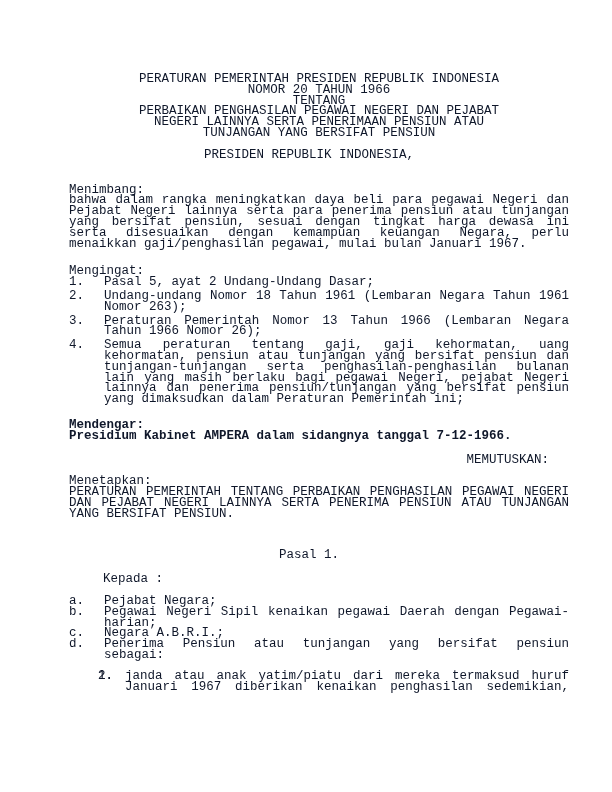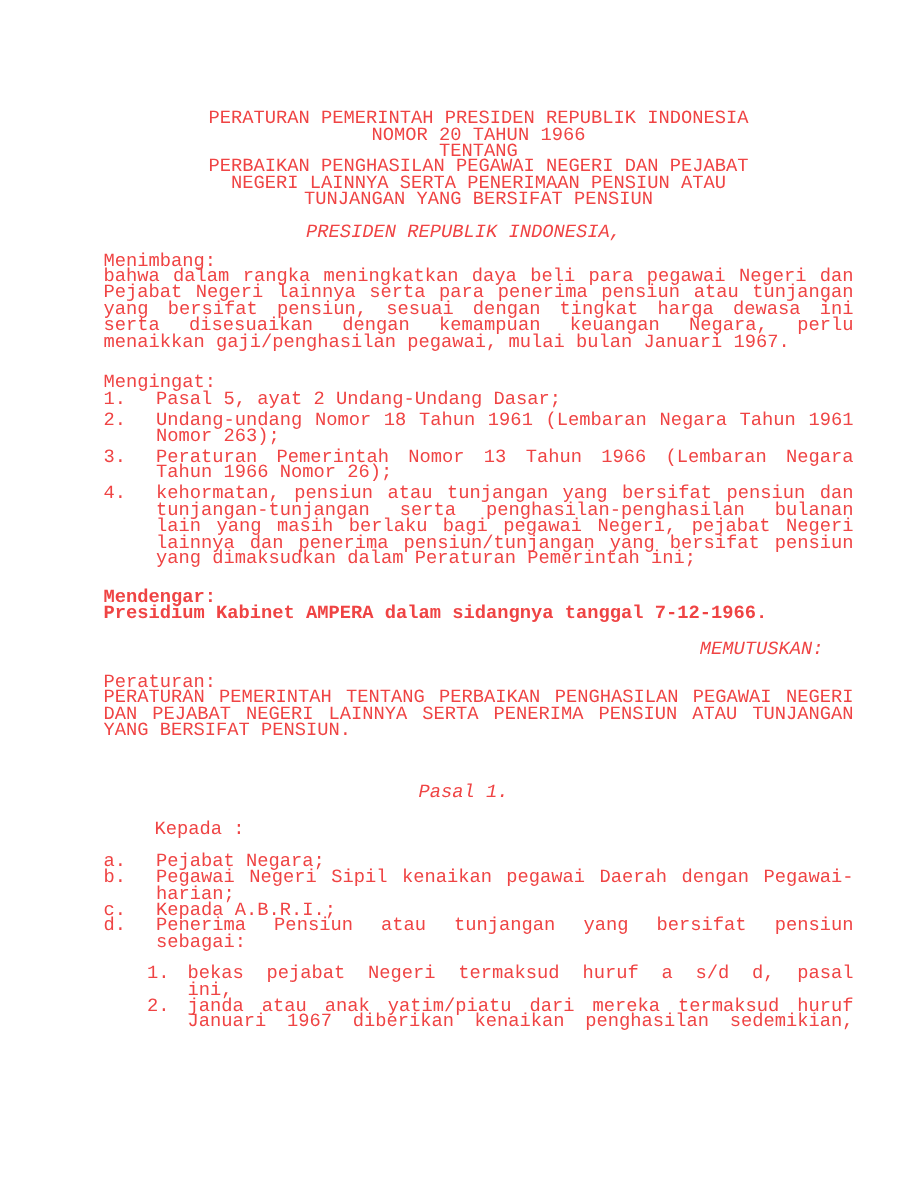--- a/index.html
+++ b/index.html
@@ -5,41 +5,41 @@
   html,body { margin:0; padding:0; background:#ffffff; }
   .page {
     position: relative;
     width: 612px;
     height: 792px;
     background: #ffffff;
     overflow: hidden;
     font-family: "Liberation Mono", "DejaVu Sans Mono", monospace;
     font-size: 12.5px;
     line-height: 10.8px;
-    color: #ef4444;
+    color: #0f172a;
   }
   .doc {
     position: absolute;
     left: 69px;
     top: 74px;
     width: 500px;
   }
   .ln { min-height: 10.8px; white-space: nowrap; }
   .j  { white-space: normal; text-align: justify; text-align-last: justify; }
   .center { text-align: center; }
   .center .ln { white-space: normal; }
-  .center-tight { padding-right: 20px; font-style: italic; }
+  .center-tight { padding-right: 20px; }
   .item { position: relative; }
   .mk { position: absolute; left: 0; top: 0; }
   .itx { margin-left: 35px; }
   .sub .mk { left: 29px; }
   .sub .itx { margin-left: 56px; }
   .indent { padding-left: 34px; }
   .mt-presiden   { margin-top: 11px; }
-  .mt-menimbang  { margin-top: 8px; }
+  .mt-menimbang  { margin-top: 24px; }
   .mt-mengingat  { margin-top: 17px; }
   .sec-mengingat .item + .item { margin-top: 3px; }
   .mt-mendengar  { margin-top: 15px; font-weight: bold; }
   .mt-memutuskan { margin-top: 13px; text-align: right; }
   .mt-menetapkan { margin-top: 11px; }
   .mt-pasal      { margin-top: 30px; }
   .mt-kepada     { margin-top: 14px; }
   .mt-abcd       { margin-top: 11px; }
   .mt-sub        { margin-top: 10px; }
 </style>
@@ -92,20 +92,21 @@
           <div class="item">
             <span class="mk">3.</span>
             <div class="itx">
               <div class="ln j">Peraturan Pemerintah Nomor 13 Tahun 1966 (Lembaran Negara</div>
               <div class="ln">Tahun 1966 Nomor 26);</div>
             </div>
           </div>
           <div class="item">
             <span class="mk">4.</span>
             <div class="itx">
+              <div class="ln j">Semua peraturan tentang gaji, gaji kehormatan, uang</div>
               <div class="ln j">kehormatan, pensiun atau tunjangan yang bersifat pensiun dan</div>
               <div class="ln j">tunjangan-tunjangan serta penghasilan-penghasilan bulanan</div>
               <div class="ln j">lain yang masih berlaku bagi pegawai Negeri, pejabat Negeri</div>
               <div class="ln j">lainnya dan penerima pensiun/tunjangan yang bersifat pensiun</div>
               <div class="ln">yang dimaksudkan dalam Peraturan Pemerintah ini;</div>
             </div>
           </div>
         </div>
     </div>
 
@@ -114,21 +115,21 @@
       <div>
           <div class="ln">Presidium Kabinet AMPERA dalam sidangnya tanggal 7-12-1966.</div>
         </div>
     </div>
 
     <div class="center center-tight mt-memutuskan">
       <div class="ln">MEMUTUSKAN:</div>
     </div>
 
     <div class="mt-menetapkan">
-      <div class="ln">Peraturan:</div>
+      <div class="ln">Menetapkan:</div>
       <div>
           <div class="ln j">PERATURAN PEMERINTAH TENTANG PERBAIKAN PENGHASILAN PEGAWAI NEGERI</div>
           <div class="ln j">DAN PEJABAT NEGERI LAINNYA SERTA PENERIMA PENSIUN ATAU TUNJANGAN</div>
           <div class="ln">YANG BERSIFAT PENSIUN.</div>
         </div>
     </div>
 
     <div class="center center-tight mt-pasal">
       <div class="ln">Pasal 1.</div>
     </div>
@@ -147,39 +148,35 @@
         <div class="item">
           <span class="mk">b.</span>
           <div class="itx">
             <div class="ln j">Pegawai Negeri Sipil kenaikan pegawai Daerah dengan Pegawai-</div>
             <div class="ln">harian;</div>
           </div>
         </div>
         <div class="item">
           <span class="mk">c.</span>
           <div class="itx">
-            <div class="ln">Kepada A.B.R.I.;</div>
+            <div class="ln">Negara A.B.R.I.;</div>
           </div>
         </div>
         <div class="item">
           <span class="mk">d.</span>
           <div class="itx">
             <div class="ln j">Penerima Pensiun atau tunjangan yang bersifat pensiun</div>
             <div class="ln">sebagai:</div>
           </div>
         </div>
       </div>
 
     <div class="sub mt-sub">
         <div class="item">
           <span class="mk">1.</span>
-          <div class="itx">
-            <div class="ln j">bekas pejabat Negeri termaksud huruf a s/d d, pasal</div>
-            <div class="ln">ini,</div>
-          </div>
         </div>
         <div class="item">
           <span class="mk">2.</span>
           <div class="itx">
             <div class="ln j">janda atau anak yatim/piatu dari mereka termaksud huruf</div>
             <div class="ln j">Januari 1967 diberikan kenaikan penghasilan sedemikian,</div>
           </div>
         </div>
       </div>
 

